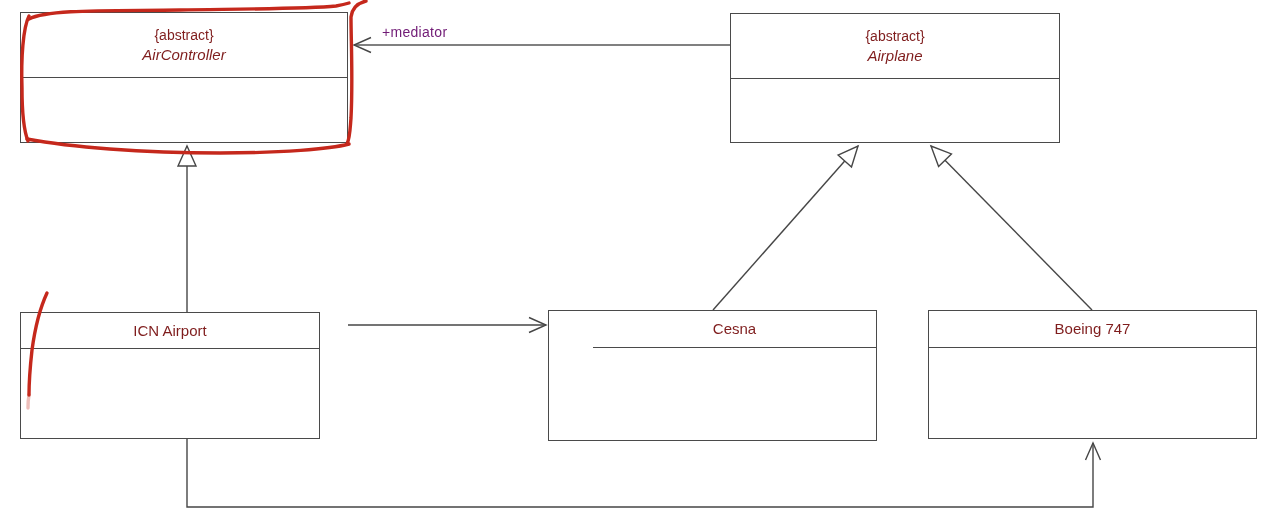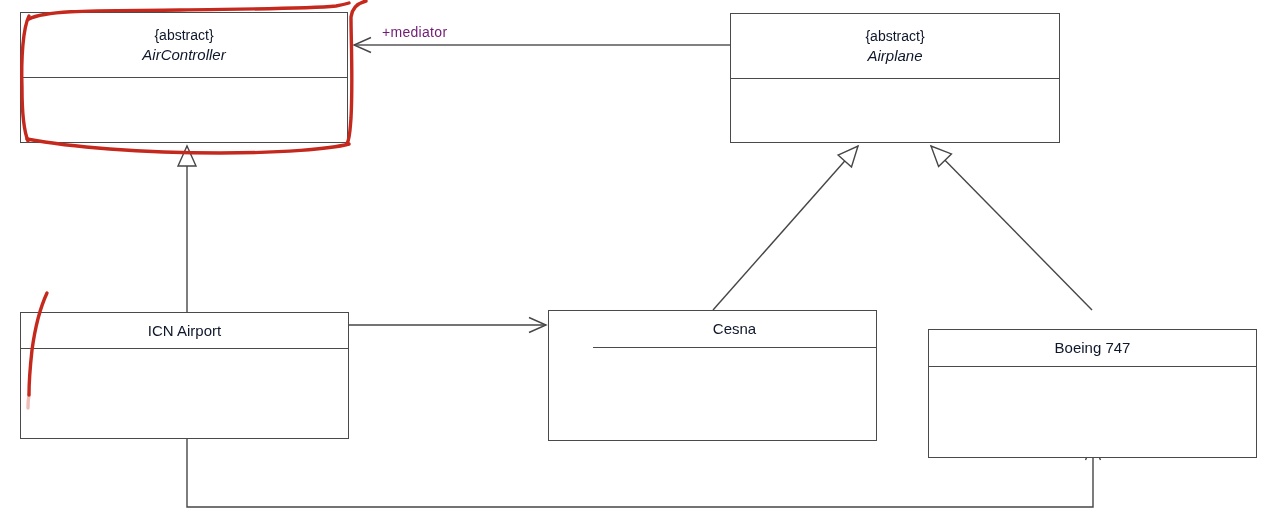--- a/index.html
+++ b/index.html
@@ -15,35 +15,35 @@
     position:absolute;
     border:1.4px solid #4a4a4a;
     background:#ffffff;
     box-sizing:border-box;
     display:flex;flex-direction:column;
   }
   .uml-title{
     border-bottom:1.4px solid #4a4a4a;
     display:flex;flex-direction:column;
     align-items:center;justify-content:center;
-    color:#0f172a;
+    color:#7f1d1d;
   }
   .uml-body{flex:1;}
   .stereotype{font-size:14px;line-height:19px;}
   .cls-name{font-size:15px;line-height:20px;text-align:right;}
   .cls-name.italic{font-style:italic;}
   #box-aircontroller{left:20px;top:12px;width:328px;height:131px;}
   #box-aircontroller .uml-title{height:64px;}
   #box-airplane{left:730px;top:13px;width:330px;height:130px;}
   #box-airplane .uml-title{height:64px;}
-  #box-icn{left:20px;top:312px;width:329px;height:127px;gap:36px;}
+  #box-icn{left:20px;top:312px;width:300px;height:127px;gap:36px;}
   #box-icn .uml-title{height:35px;}
   #box-cesna{left:548px;top:310px;width:329px;height:131px;padding-left:44px;}
   #box-cesna .uml-title{height:36px;}
-  #box-boeing{left:928px;top:310px;width:329px;height:129px;margin-top:19px;}
+  #box-boeing{left:928px;top:310px;width:329px;height:129px;}
   #box-boeing .uml-title{height:36px;}
   .edge-label{
     position:absolute;
     left:382px;top:24px;
     font-size:14px;color:#701a75;
     letter-spacing:0.3px;
   }
 </style>
 </head>
 <body>

